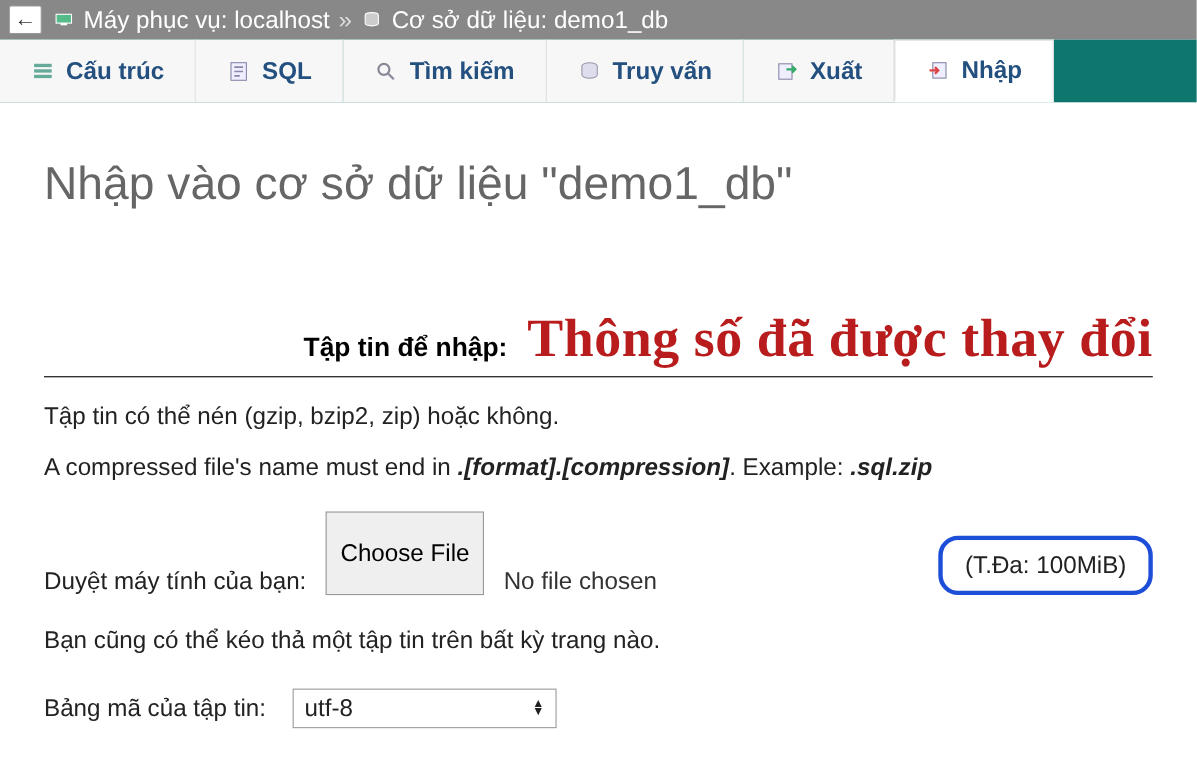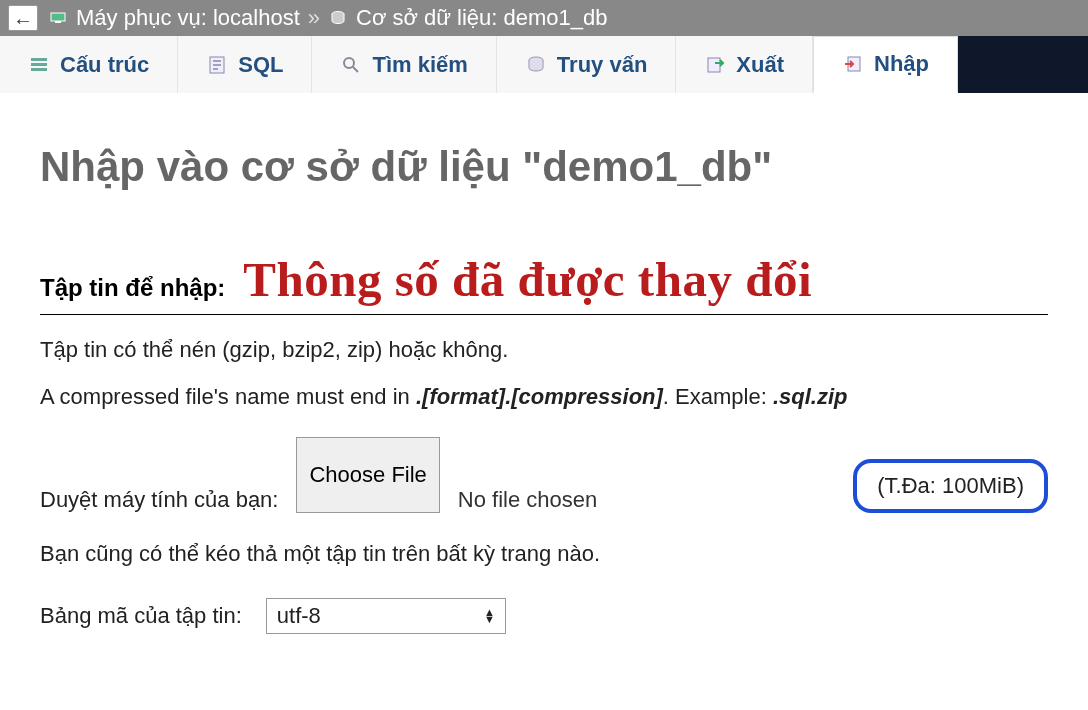--- a/index.html
+++ b/index.html
@@ -33,21 +33,21 @@
       cursor: pointer;
     }
     .breadcrumb { display: flex; align-items: center; gap: 8px; justify-content: space-between; }
     .bc-icon {
       width: 20px; height: 20px;
       display: inline-flex; align-items: center; justify-content: center;
     }
     .bc-sep { color: #ddd; }
     .tabs {
       display: flex;
-      background: #0f172a;
+      background: #0f766e;
       border-bottom: none;
       padding: 0;
     }
     .tab {
       display: flex;
       align-items: center;
       gap: 10px;
       padding: 14px 28px;
       font-size: 22px;
       font-weight: bold;
@@ -67,31 +67,32 @@
     }
     .tab-icon {
       width: 22px; height: 22px;
       display: inline-flex; align-items: center; justify-content: center;
     }
     .main {
       padding: 50px 40px 40px 40px;
     }
     .page-title {
       font-size: 42px;
-      font-weight: 700;
+      font-weight: 400;
       color: #666;
-      margin-bottom: 60px;
+      margin-bottom: 88px;
     }
     .section-row {
       display: flex;
       align-items: baseline;
       gap: 18px;
       border-bottom: 1px solid #000;
       padding-bottom: 6px;
       margin-bottom: 18px;
+      justify-content: flex-end;
     }
     .section-label {
       font-size: 24px;
       font-weight: bold;
       color: #000;
     }
     .overlay-text {
       font-size: 49px;
       font-weight: 800;
       color: #b91c1c;

